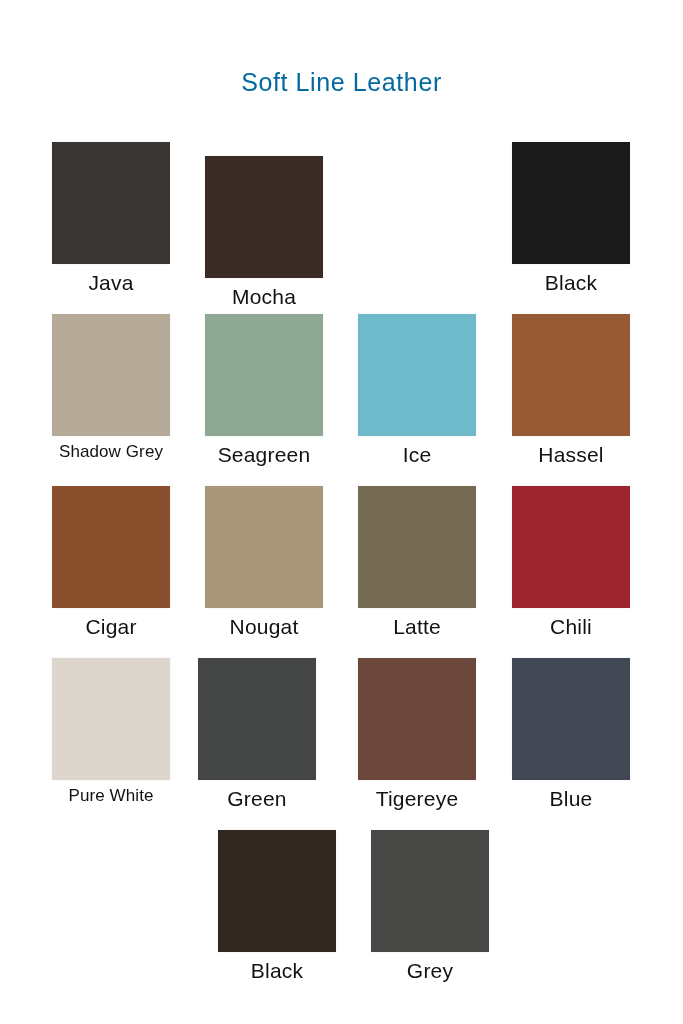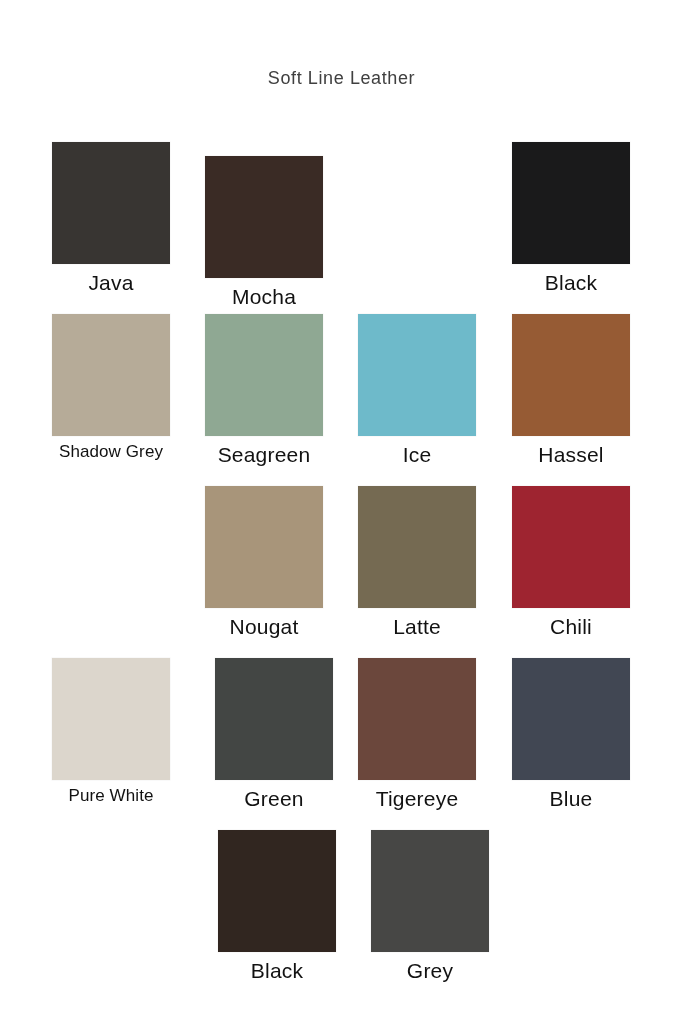--- a/index.html
+++ b/index.html
@@ -19,24 +19,24 @@
     height: 1024px;
     background: #ffffff;
   }
   #chart-title {
     position: absolute;
     top: 68px;
     left: 0;
     width: 683px;
     text-align: center;
     font-family: "Liberation Sans", sans-serif;
-    font-size: 18px;
+    font-size: 25px;
     font-weight: 400;
     letter-spacing: 0.6px;
-    color: #404040;
+    color: #0369a1;
     white-space: nowrap;
   }
   #swatch-grid {
     position: absolute;
     top: 0;
     left: 0;
     width: 683px;
     height: 1024px;
   }
   .swatch-cell {
@@ -91,37 +91,41 @@
         <div class="swatch-label label-lg">Seagreen</div>
       </div>
       <div class="swatch-cell" style="left: 358px; top: 314px;">
         <div class="swatch-chip" style="background: rgb(110, 186, 202);"></div>
         <div class="swatch-label label-lg">Ice</div>
       </div>
       <div class="swatch-cell" style="left: 512px; top: 314px;">
         <div class="swatch-chip" style="background: rgb(150, 91, 52);"></div>
         <div class="swatch-label label-lg">Hassel</div>
       </div>
+      <div class="swatch-cell" style="left: 52px; top: 486px;">
+        <div class="swatch-chip" style="background: rgb(138, 79, 45);"></div>
+        <div class="swatch-label label-lg">Cigar</div>
+      </div>
       <div class="swatch-cell" style="left: 205px; top: 486px;">
         <div class="swatch-chip" style="background: rgb(168, 149, 122);"></div>
         <div class="swatch-label label-lg">Nougat</div>
       </div>
       <div class="swatch-cell" style="left: 358px; top: 486px;">
         <div class="swatch-chip" style="background: rgb(117, 106, 82);"></div>
         <div class="swatch-label label-lg">Latte</div>
       </div>
       <div class="swatch-cell" style="left: 512px; top: 486px;">
         <div class="swatch-chip" style="background: rgb(158, 36, 48);"></div>
         <div class="swatch-label label-lg">Chili</div>
       </div>
       <div class="swatch-cell" style="left: 52px; top: 658px;">
         <div class="swatch-chip" style="background: rgb(220, 214, 204);"></div>
         <div class="swatch-label label-sm">Pure White</div>
       </div>
-      <div class="swatch-cell" style="left: 215px; top: 658px;">
+      <div class="swatch-cell" style="left: 198px; top: 658px;">
         <div class="swatch-chip" style="background: rgb(67, 70, 68);"></div>
         <div class="swatch-label label-lg">Green</div>
       </div>
       <div class="swatch-cell" style="left: 358px; top: 658px;">
         <div class="swatch-chip" style="background: rgb(107, 71, 60);"></div>
         <div class="swatch-label label-lg">Tigereye</div>
       </div>
       <div class="swatch-cell" style="left: 512px; top: 658px;">
         <div class="swatch-chip" style="background: rgb(65, 71, 83);"></div>
         <div class="swatch-label label-lg">Blue</div>

